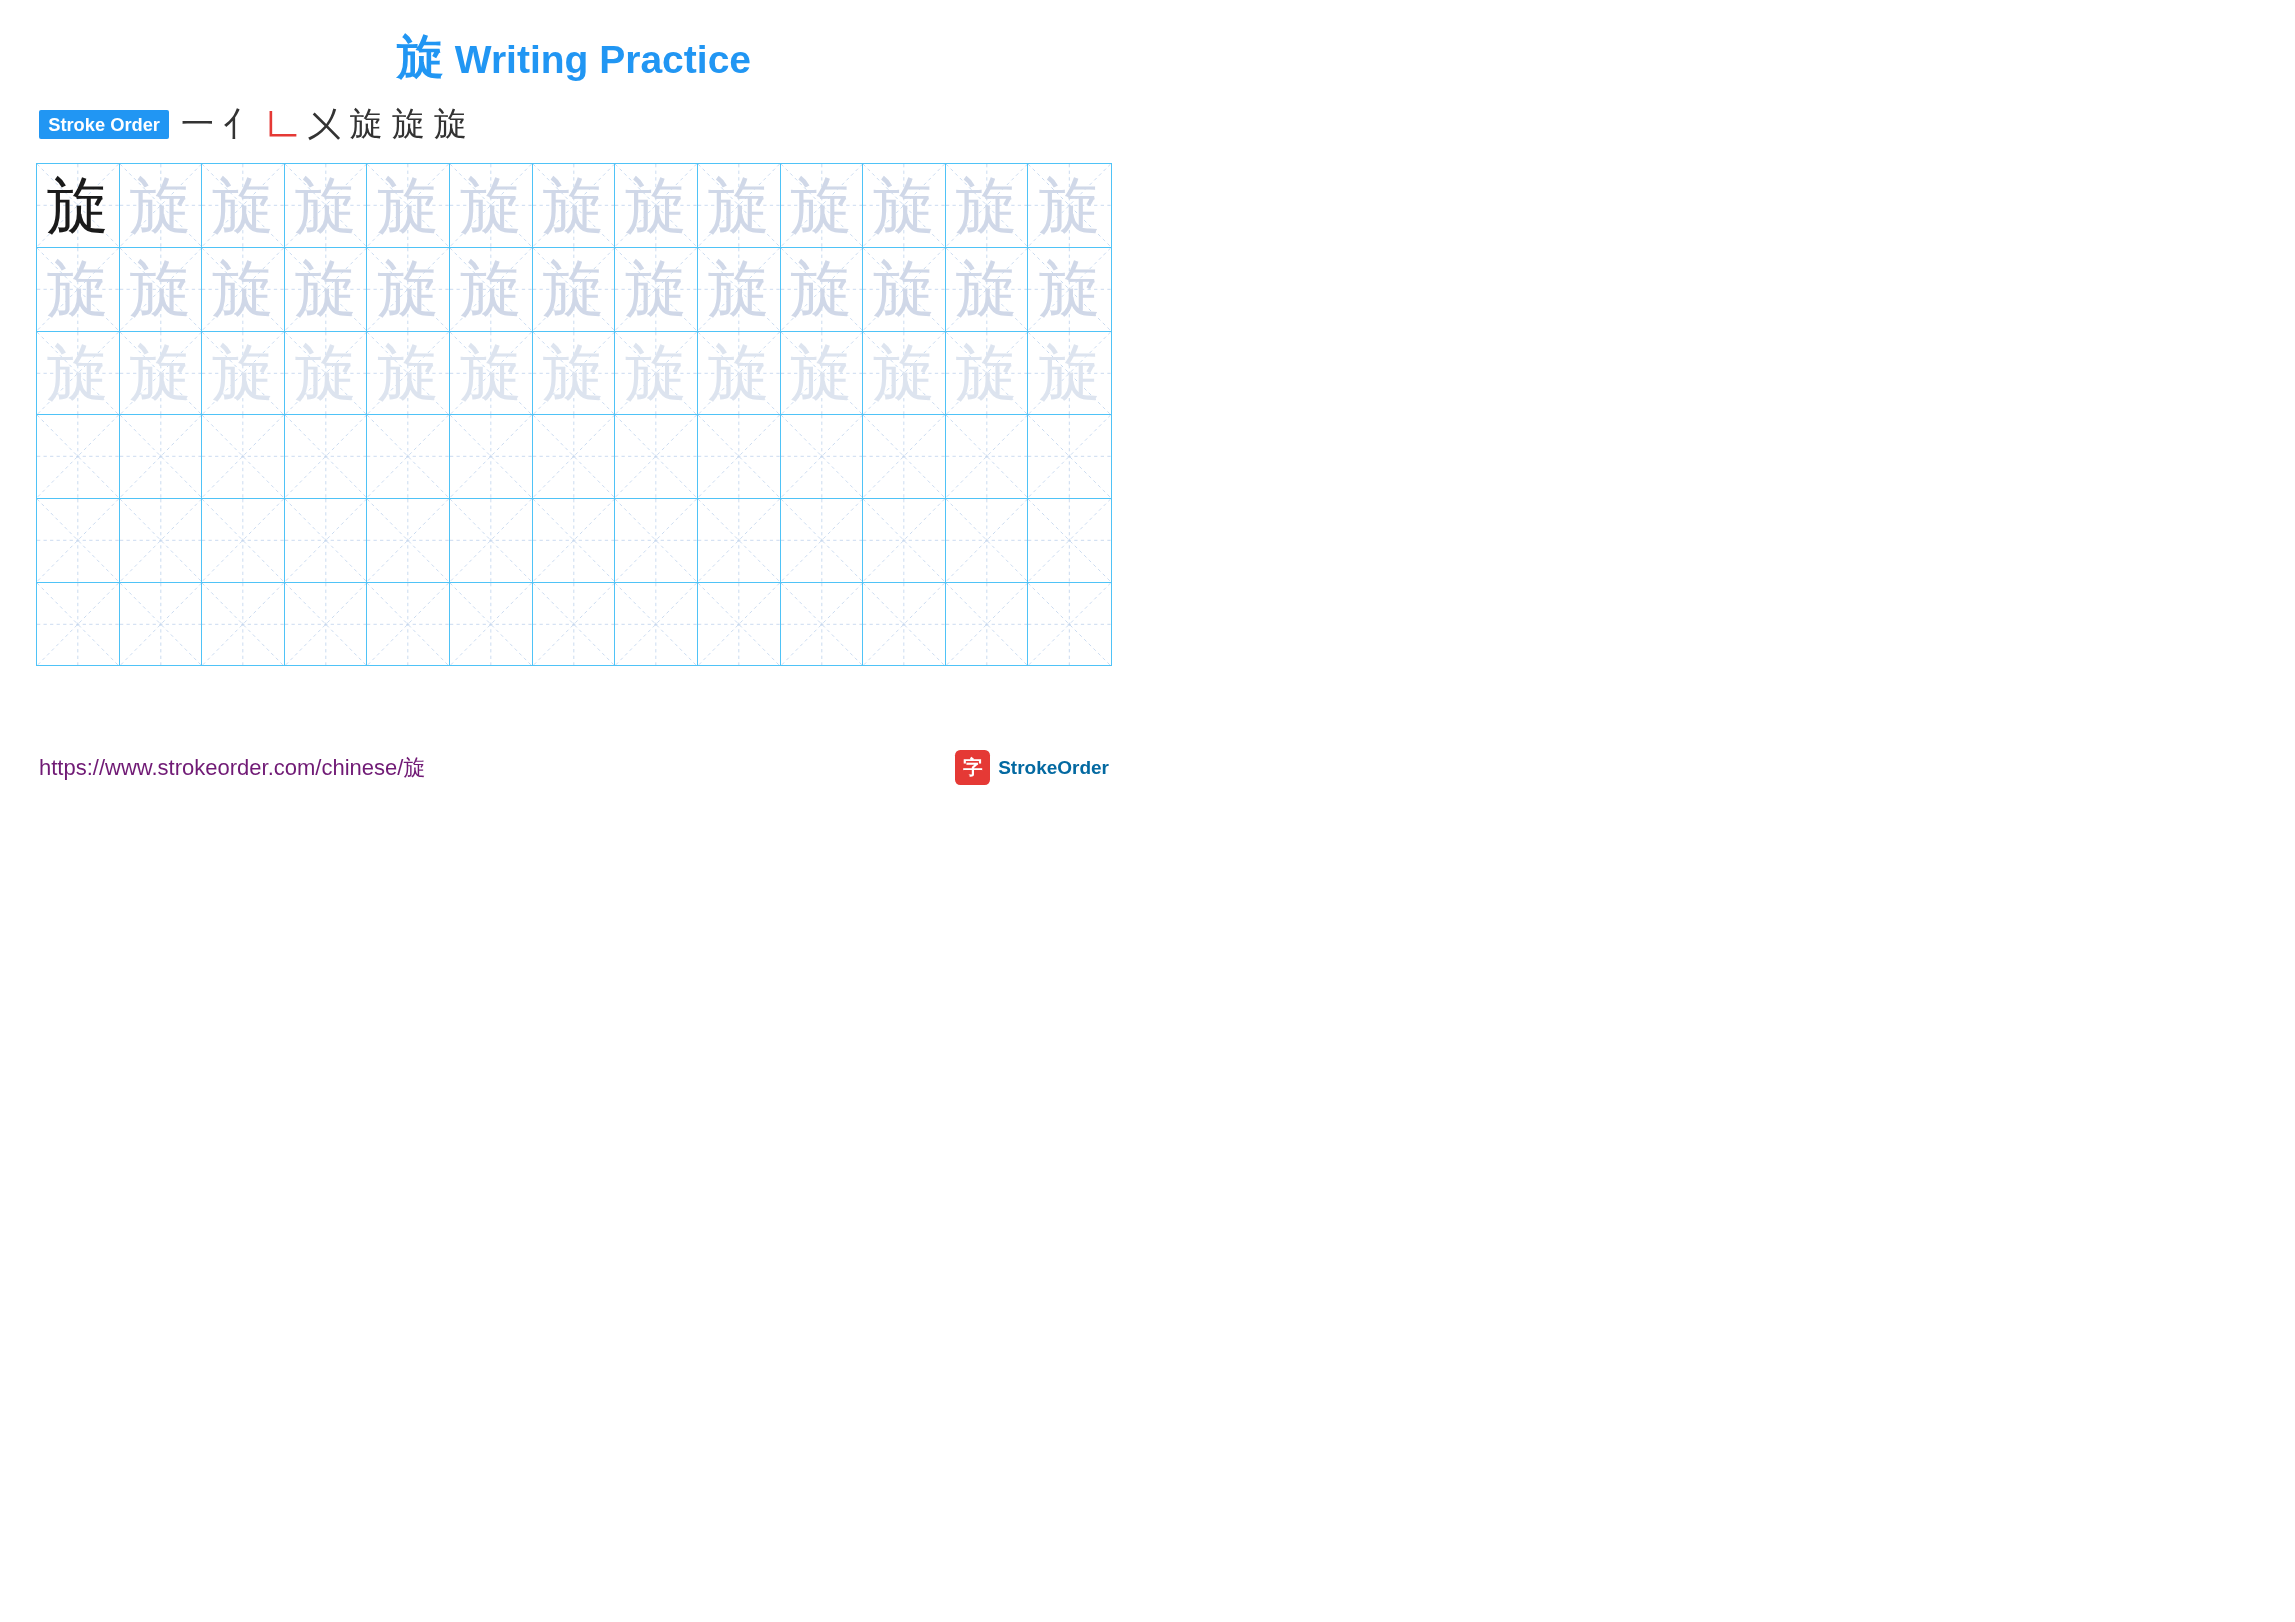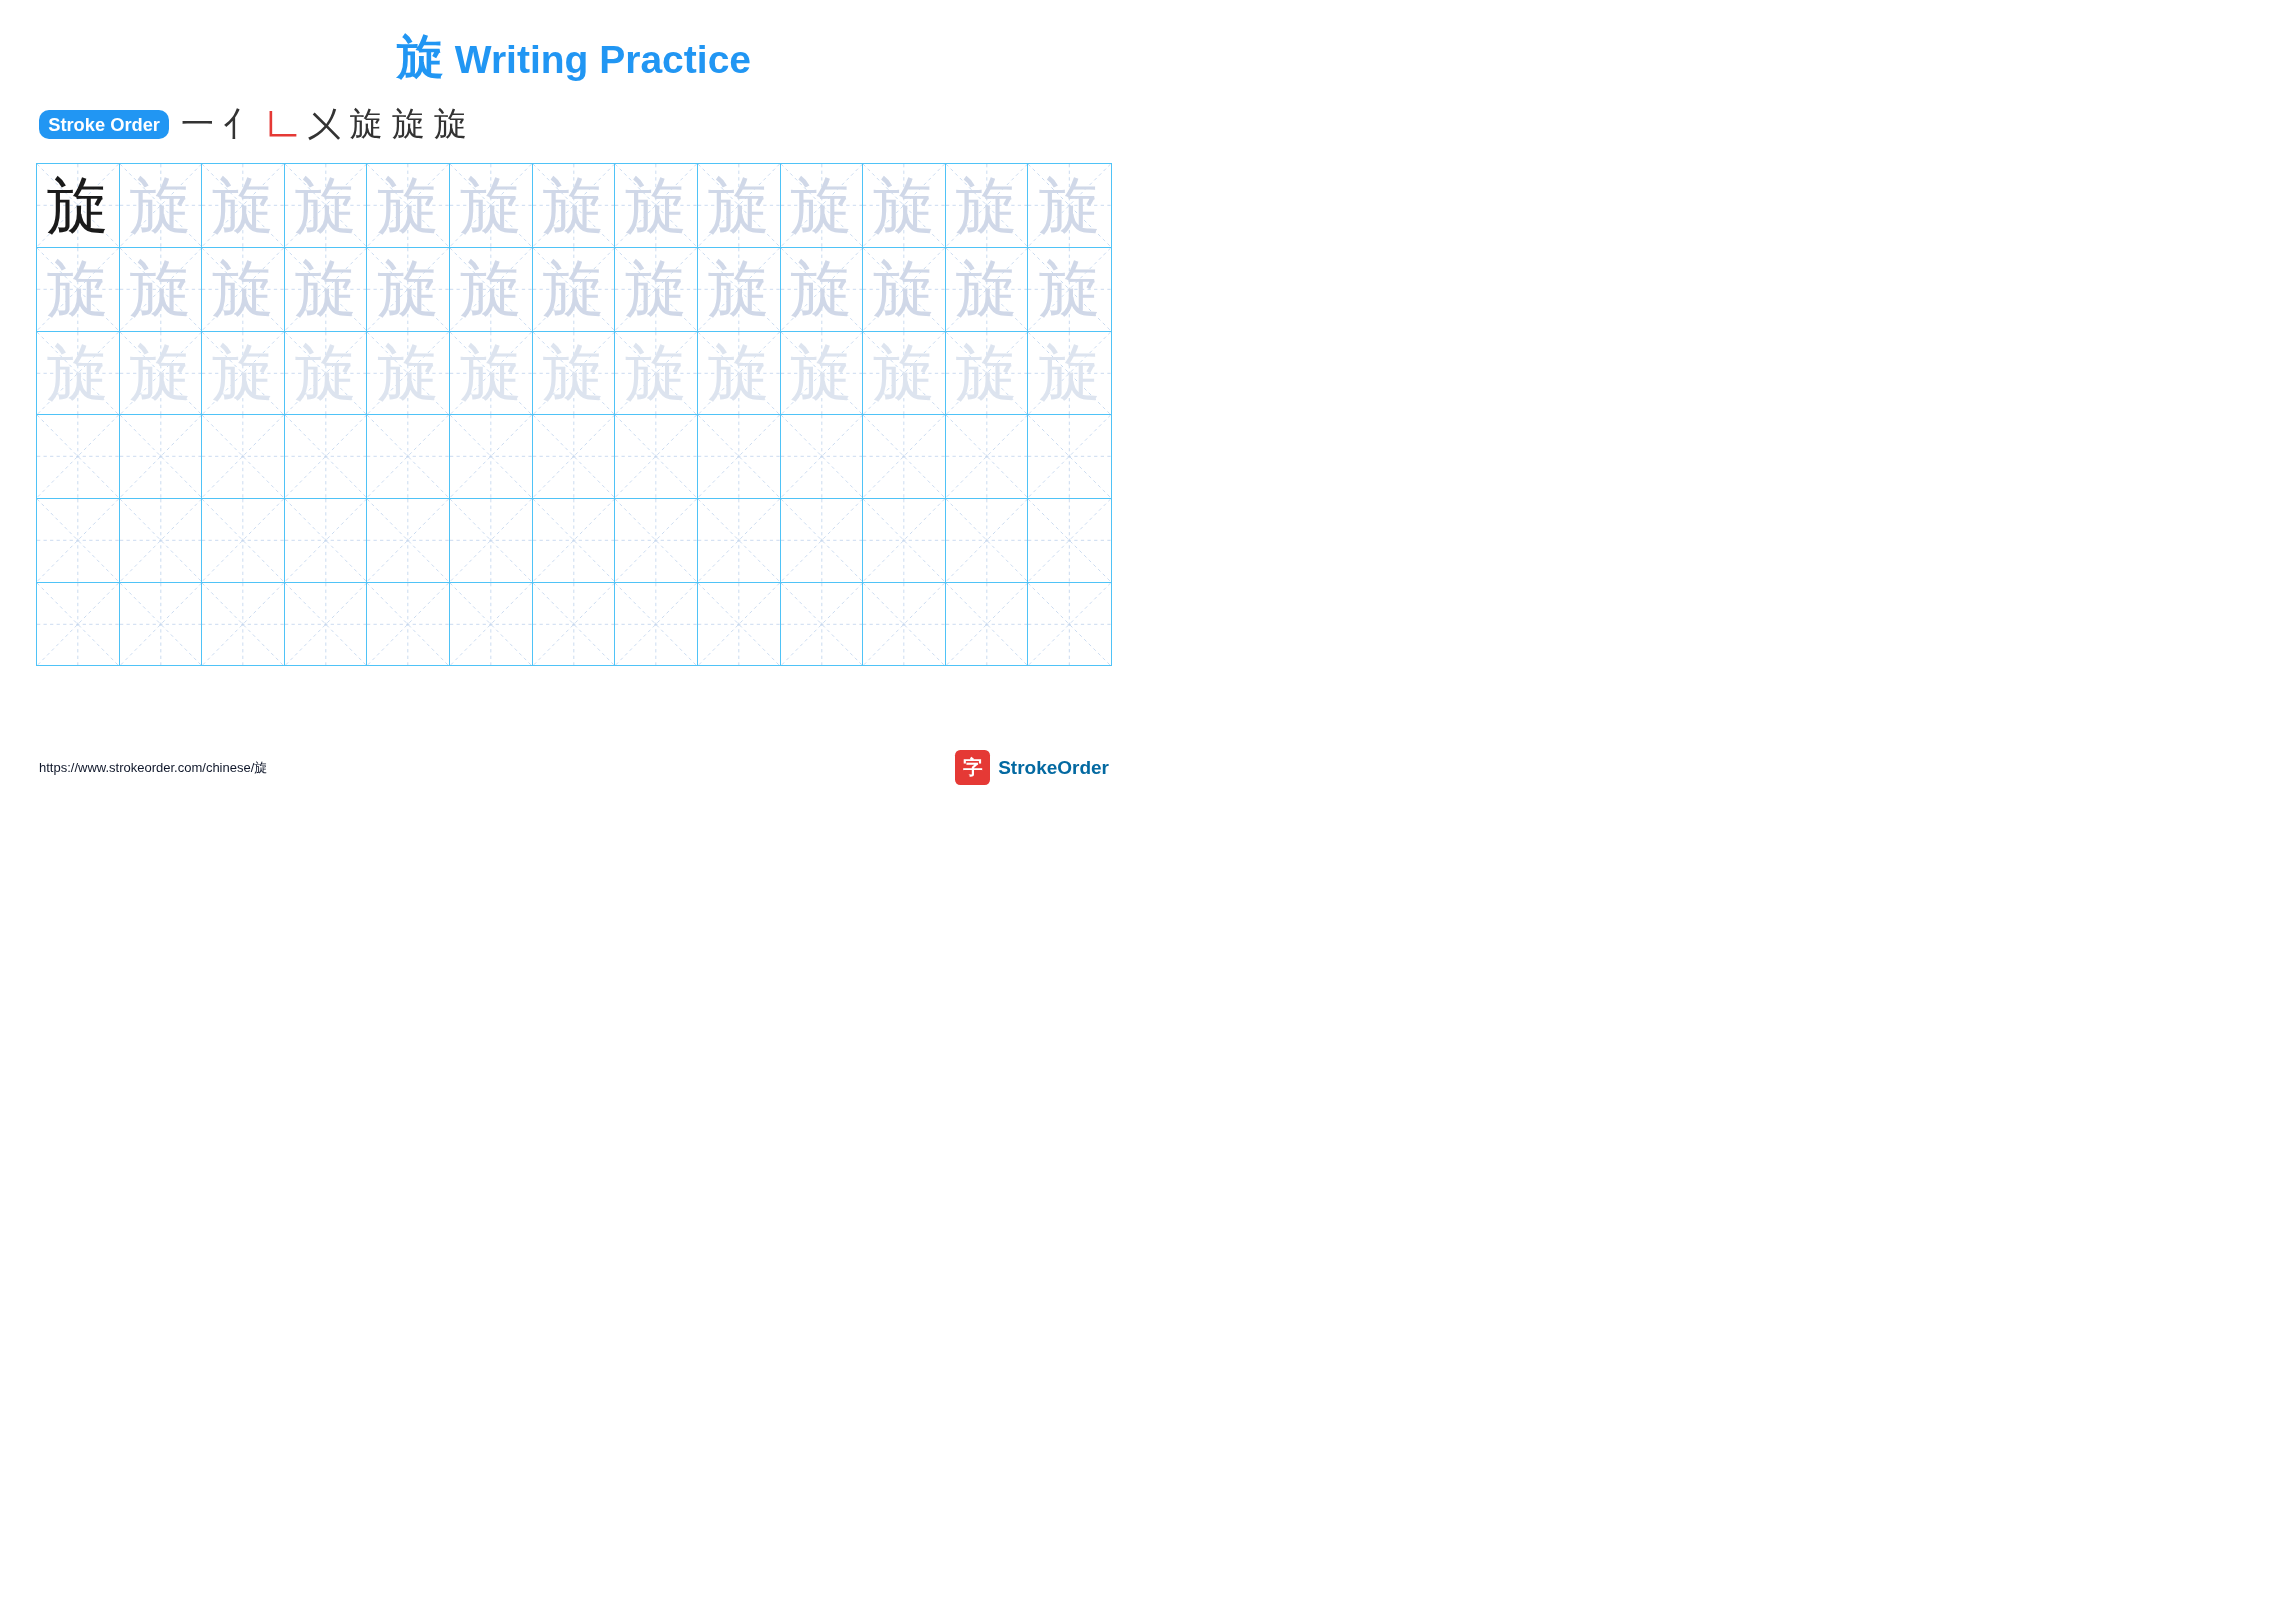--- a/index.html
+++ b/index.html
@@ -37,21 +37,21 @@
       margin-bottom: 16.4px;
       gap: 11.8px;
     }
 
     .stroke-order-badge {
       background: #2196F3;
       color: white;
       font-size: 18.3px;
       font-weight: bold;
       padding: 3.9px 9.2px;
-      border-radius: 10px;
+      border-radius: 2px;
       white-space: nowrap;
     }
 
     .stroke-sequence {
       display: flex;
       align-items: center;
       gap: 9.2px;
       font-size: 31px;
       color: #333;
     }
@@ -136,22 +136,22 @@
       bottom: 26px;
       left: 0;
       right: 0;
       display: flex;
       align-items: center;
       justify-content: space-between;
       padding: 0 39px;
     }
 
     .footer-url {
-      color: #0f172a;
-      font-size: 13px;
+      color: #701a75;
+      font-size: 22px;
     }
 
     .footer-logo {
       display: flex;
       align-items: center;
       gap: 7.9px;
     }
 
     .footer-logo-icon {
       width: 35px;

